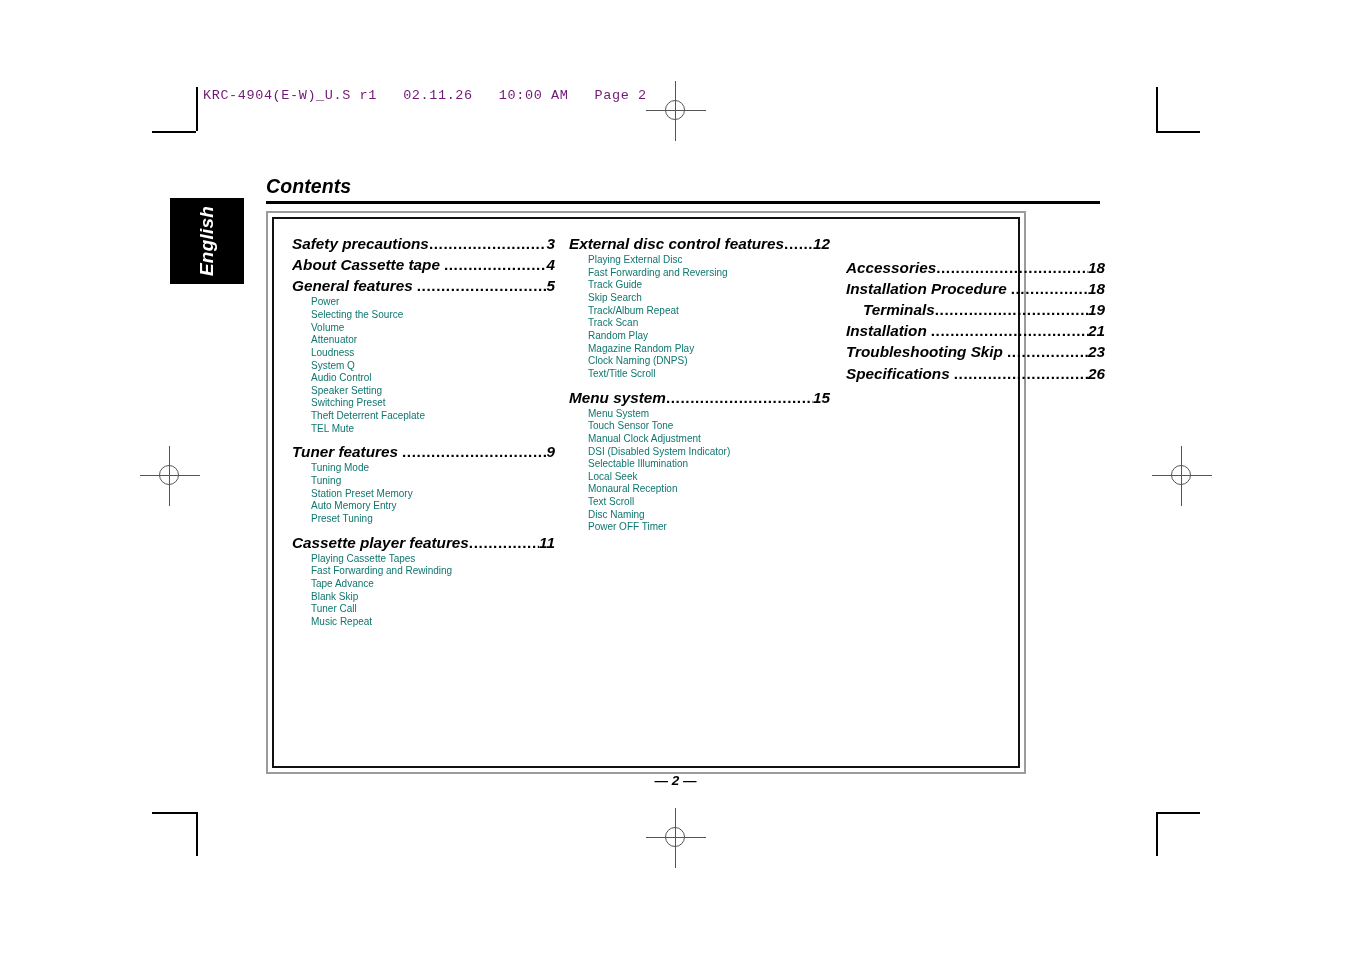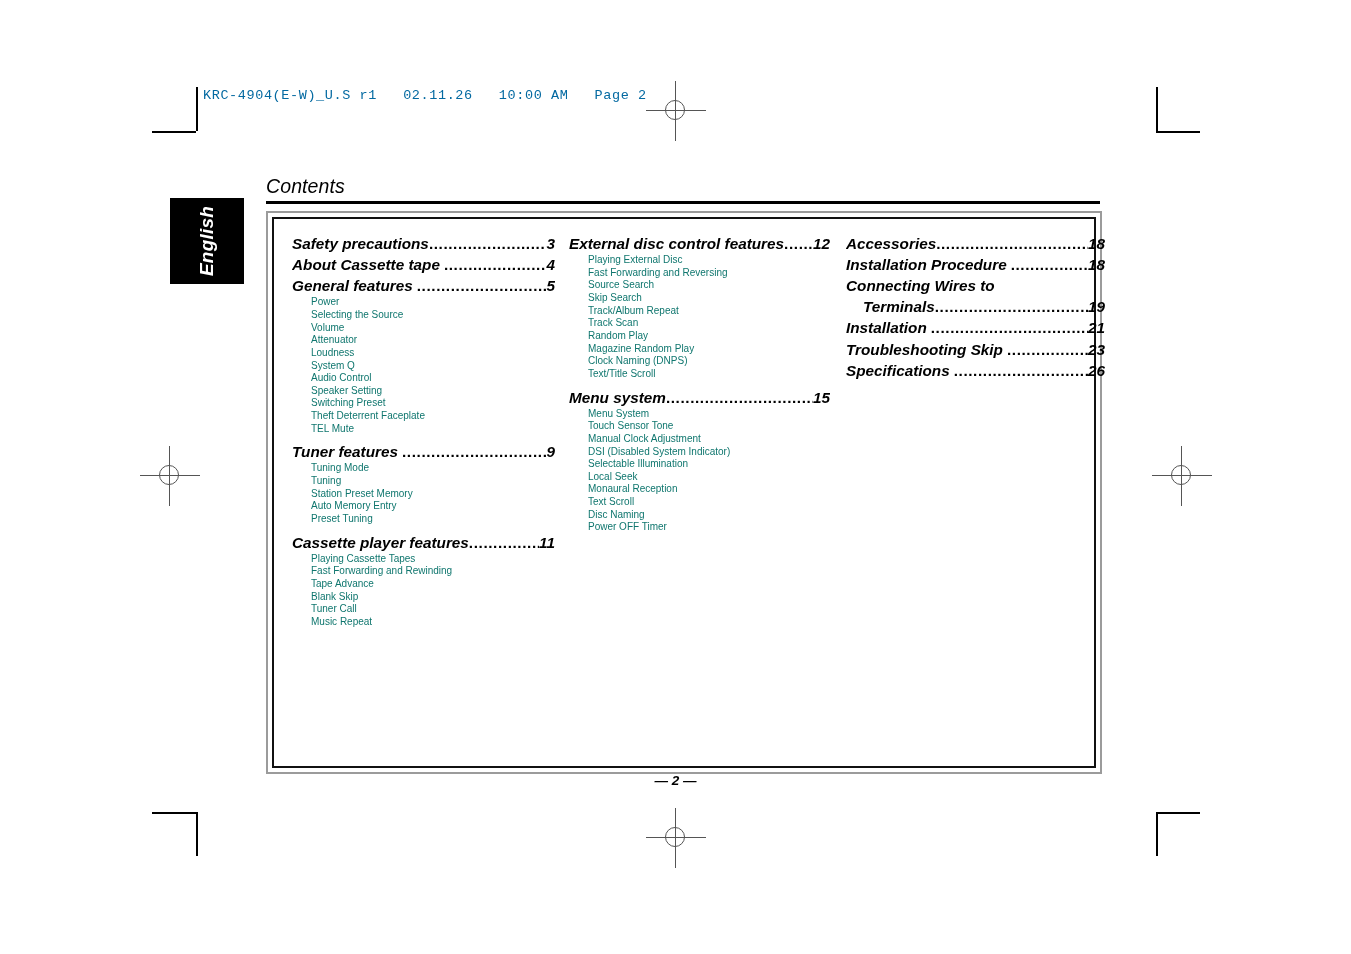--- a/index.html
+++ b/index.html
@@ -55,21 +55,21 @@
 
   
   .file-header {
     position: absolute;
     left: 203px;
     top: 88px;
     font-family: "Liberation Mono", "DejaVu Sans Mono", monospace;
     font-size: 13.5px;
     letter-spacing: 0.6px;
     white-space: pre;
-    color: #0369a1;
+    color: #701a75;
   }
 
   
   .lang-tab {
     position: absolute;
     left: 170px;
     top: 198px;
     width: 74px;
     height: 86px;
     background: #000;
@@ -87,39 +87,39 @@
     font-size: 19px;
     letter-spacing: 0.2px;
   }
 
   
   .page-title {
     position: absolute;
     left: 266px;
     top: 175px;
     font-size: 19.5px;
-    font-weight: normal;
+    font-weight: bold;
     font-style: italic;
     letter-spacing: 0.1px;
   }
   .title-rule {
     position: absolute;
     left: 266px;
     top: 201px;
     width: 834px;
     height: 0;
     border-top: 3px solid #000;
   }
 
   
   .contents-frame {
     position: absolute;
     left: 266px;
     top: 211px;
-    width: 836px;
+    width: 760px;
     height: 563px;
     border: 2px solid #9b9b9b;
     box-sizing: border-box;
     background: #fff;
   }
   .contents-inner {
     position: absolute;
     left: 4px;
     top: 4px;
     right: 4px;
@@ -137,21 +137,21 @@
     padding: 14px 10px 10px 10px;
     box-sizing: border-box;
   }
   .col {
     width: 275px;
     box-sizing: border-box;
     padding: 0 4px;
   }
   .col-1 { padding-left: 8px; }
   .col-2 { padding-left: 10px; }
-  .col-3 { padding-left: 12px; }
+  .col-3 { padding-left: 12px; margin-top: 24px; }
 
   
   .entry-major {
     display: flex;
     align-items: baseline;
     font-size: 15.3px;
     font-weight: bold;
     font-style: italic;
     line-height: 1.38;
     white-space: nowrap;
@@ -309,21 +309,21 @@
           <div class="entry-sub">Music Repeat</div>
         </div>
         <div class="col col-2">
           <div class="entry-major">
             <span class="etext">External disc control features</span>
             <span class="leader">..............................................................</span>
             <span class="epage">12</span>
           </div>
           <div class="entry-sub">Playing External Disc</div>
           <div class="entry-sub">Fast Forwarding and Reversing</div>
-          <div class="entry-sub">Source Search</div>
+          <div class="entry-sub">Track Guide</div>
           <div class="entry-sub">Skip Search</div>
           <div class="entry-sub">Track/Album Repeat</div>
           <div class="entry-sub">Track Scan</div>
           <div class="entry-sub">Random Play</div>
           <div class="entry-sub">Magazine Random Play</div>
           <div class="entry-sub">Clock Naming (DNPS)</div>
           <div class="entry-sub">Text/Title Scroll</div>
           <div class="block-spacer"></div>
           <div class="entry-major">
             <span class="etext">Menu system</span>
@@ -346,21 +346,20 @@
             <span class="etext">Accessories</span>
             <span class="leader">..............................................................</span>
             <span class="epage">18</span>
           </div>
           <div class="entry-major gap-leader">
             <span class="etext">Installation Procedure</span>
             <span class="leader">..............................................................</span>
             <span class="epage">18</span>
           </div>
           <div class="entry-major wrap2">
-            <div>Connecting Wires to</div>
             <div class="line2">
               <span class="etext">Terminals</span>
               <span class="leader">..............................................................</span>
               <span class="epage">19</span>
             </div>
           </div>
           <div class="entry-major gap-leader">
             <span class="etext">Installation</span>
             <span class="leader">..............................................................</span>
             <span class="epage">21</span>

